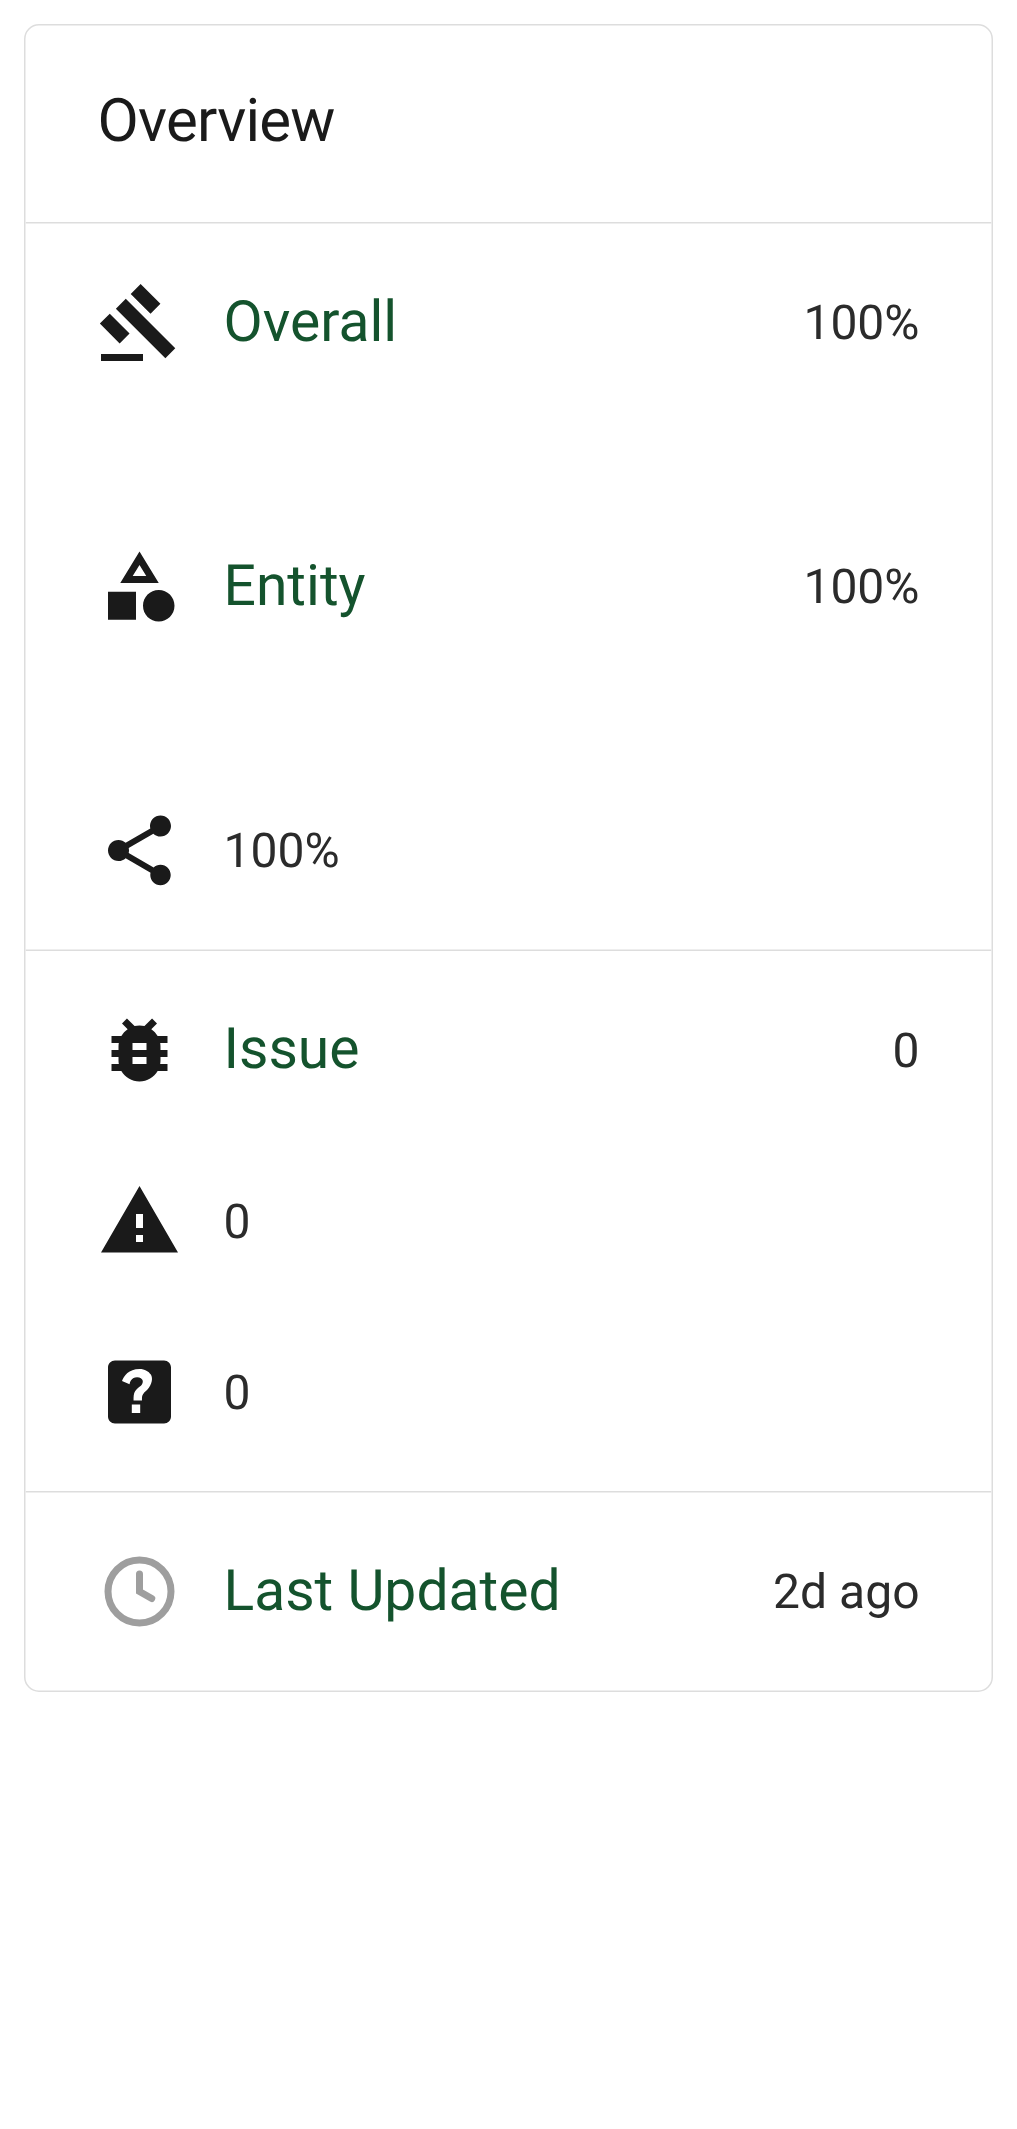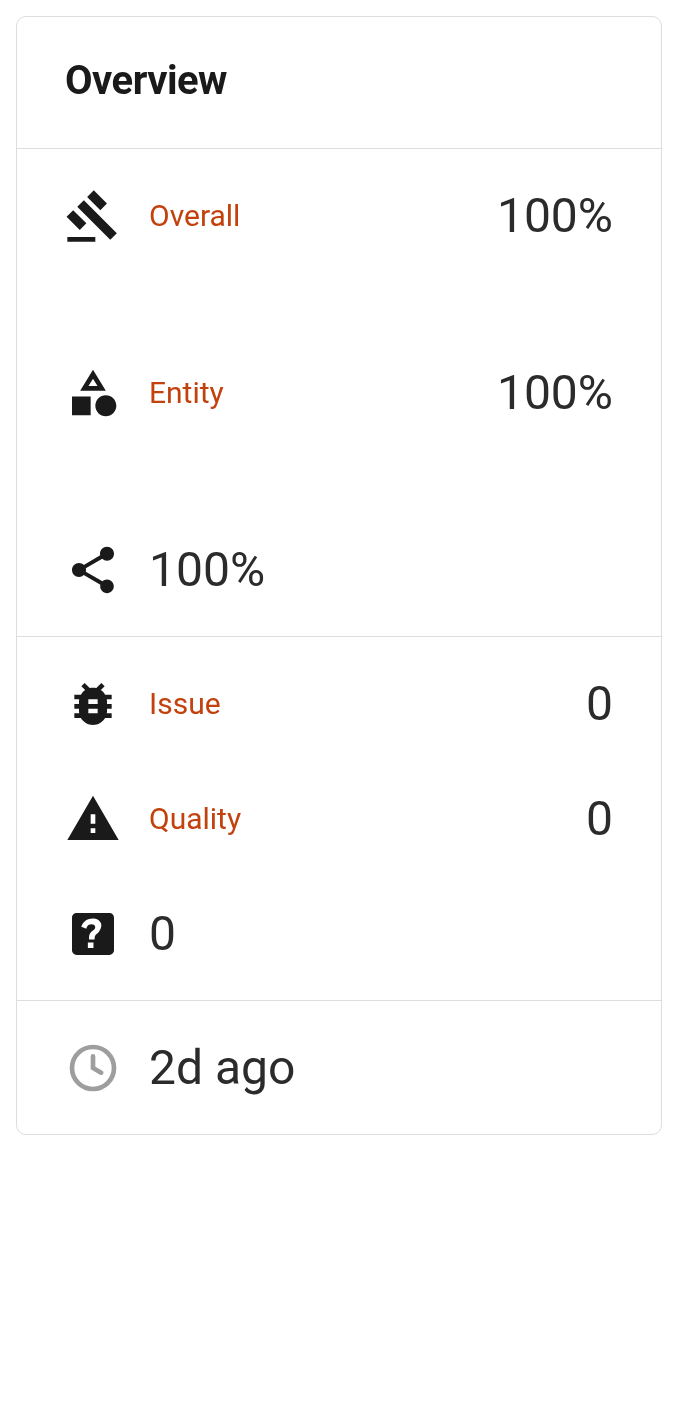--- a/index.html
+++ b/index.html
@@ -18,21 +18,21 @@
       border-radius: 10px;
       overflow: hidden;
       background: #fff;
     }
     .card-header {
       padding: 40px 48px 44px 48px;
       border-bottom: 1px solid #ddd;
     }
     .card-title {
       font-size: 40px;
-      font-weight: 700;
+      font-weight: 400;
       color: #1a1a1a;
       letter-spacing: -0.5px;
     }
     .section {
       padding: 38px 48px;
       border-bottom: 1px solid #ddd;
     }
     .section:last-child {
       border-bottom: none;
     }
@@ -53,27 +53,27 @@
       display: flex;
       align-items: center;
       justify-content: center;
       flex-shrink: 0;
     }
     .icon svg {
       width: 56px;
       height: 56px;
     }
     .label {
-      font-size: 30px;
+      font-size: 38px;
       font-weight: 400;
-      color: #c2410c;
+      color: #14532d;
       flex: 1;
     }
     .value {
-      font-size: 48px;
+      font-size: 32px;
       font-weight: 400;
       color: #2b2b2b;
     }
   </style>
 </head>
 <body>
 
 <div class="card">
   <div class="card-header">
     <h1 class="card-title">Overview</h1>
@@ -120,21 +120,20 @@
       <span class="label">Issue</span>
       <span class="value">0</span>
     </div>
 
     <div class="row small">
       <span class="icon">
         <svg viewBox="0 0 24 24" fill="#1a1a1a">
           <path d="M1 21h22L12 2 1 21zm12-3h-2v-2h2v2zm0-4h-2v-4h2v4z"></path>
         </svg>
       </span>
-      <span class="label">Quality</span>
       <span class="value">0</span>
     </div>
 
     <div class="row small">
       <span class="icon">
         <svg viewBox="0 0 24 24" fill="#1a1a1a">
           <path d="M19 3H5c-1.1 0-2 .9-2 2v14c0 1.1.9 2 2 2h14c1.1 0 2-.9 2-2V5c0-1.1-.9-2-2-2zm-6.8 15h-2.4v-2.4h2.4V18zm2.48-7.2c-.48.72-1.2 1.14-1.62 1.74-.36.48-.36.84-.36 1.86h-2.4c0-1.08 0-1.98.48-2.7.42-.66 1.14-1.08 1.62-1.5.96-.84.72-2.4-1.08-2.4-1.68 0-2.04 1.38-2.16 1.98l-2.16-.9C7.56 7.32 8.88 5.4 12 5.4c1.56 0 2.64.72 3.18 1.56.48.72.72 2.04-.5 3.84z"></path>
         </svg>
       </span>
       <span class="value">0</span>
@@ -143,16 +142,17 @@
 
   <div class="section">
 
     <div class="row small">
       <span class="icon">
         <svg viewBox="0 0 24 24" fill="none" stroke="#9e9e9e" stroke-width="2">
           <circle cx="12" cy="12" r="9"></circle>
           <path d="M12 7v5l3.5 2" stroke-linecap="round"></path>
         </svg>
       </span>
+      <span class="label">Last Updated</span>
       <span class="value">2d ago</span>
     </div>
   </div>
 </div>
 
 </body></html>

